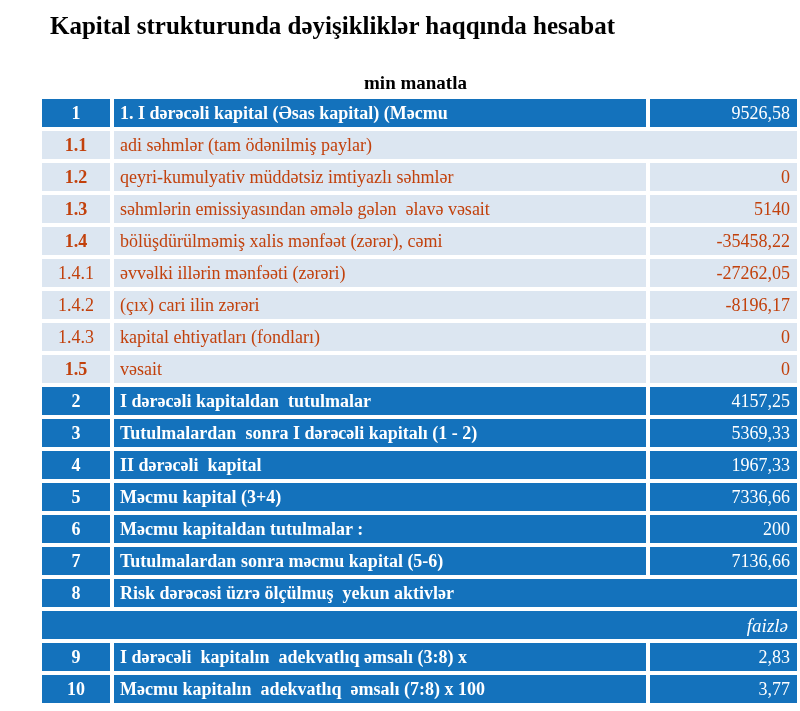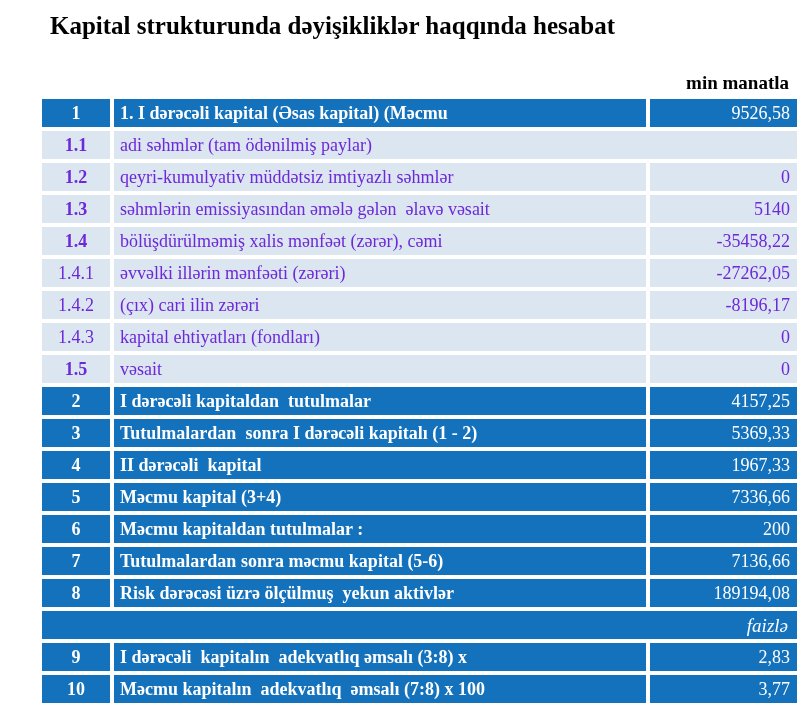--- a/index.html
+++ b/index.html
@@ -15,21 +15,21 @@
     padding-top: 12px;
     text-align: center;
     font-size: 25px;
     font-weight: bold;
     letter-spacing: 0;
   }
   .table-wrap { margin-left: 42px; width: 755px; }
   .unit-label {
     margin-top: 32px;
     margin-bottom: 5px;
-    text-align: right;
+    text-align: center;
     font-size: 19px;
     font-weight: bold;
     line-height: 22px;
     padding-right: 8px;
   }
   .row {
     display: flex;
     gap: 4px;
     height: 28px;
     margin-bottom: 4px;
@@ -42,21 +42,21 @@
     font-size: 18px;
     line-height: 1;
   }
   .cell.no { width: 68px; justify-content: center; font-weight: bold; }
   .cell.no.plain { font-weight: normal; }
   .cell.label { flex: 1; padding-left: 6px; white-space: pre; overflow: hidden; }
   .cell.value { width: 147px; justify-content: flex-end; padding-right: 7px; }
   .row.blue .cell { background: var(--blue); color: var(--light-text); }
   .row.blue .cell.label { font-weight: bold; }
   .row.blue .cell.value { font-weight: normal; padding-left: 20px; }
-  .row.light .cell { background: var(--light); color: #6d28d9; }
+  .row.light .cell { background: var(--light); color: #c2410c; }
   .row.divider .cell {
     flex: 1;
     background: var(--blue);
     color: var(--light-text);
     font-style: italic;
     font-size: 19px;
     justify-content: flex-end;
     padding-right: 9px;
   }
 </style>
@@ -139,21 +139,20 @@
           <div class="cell value">200</div>
         </div>
         <div class="row blue">
           <div class="cell no">7</div>
           <div class="cell label">Tutulmalardan sonra məcmu kapital (5-6)</div>
           <div class="cell value">7136,66</div>
         </div>
         <div class="row blue">
           <div class="cell no">8</div>
           <div class="cell label">Risk dərəcəsi üzrə ölçülmuş  yekun aktivlər</div>
-          <div class="cell value">189194,08</div>
         </div>
         <div class="row divider">
           <div class="cell">faizlə</div>
         </div>
         <div class="row blue">
           <div class="cell no">9</div>
           <div class="cell label">I dərəcəli  kapitalın  adekvatlıq əmsalı (3:8) x</div>
           <div class="cell value">2,83</div>
         </div>
         <div class="row blue">

